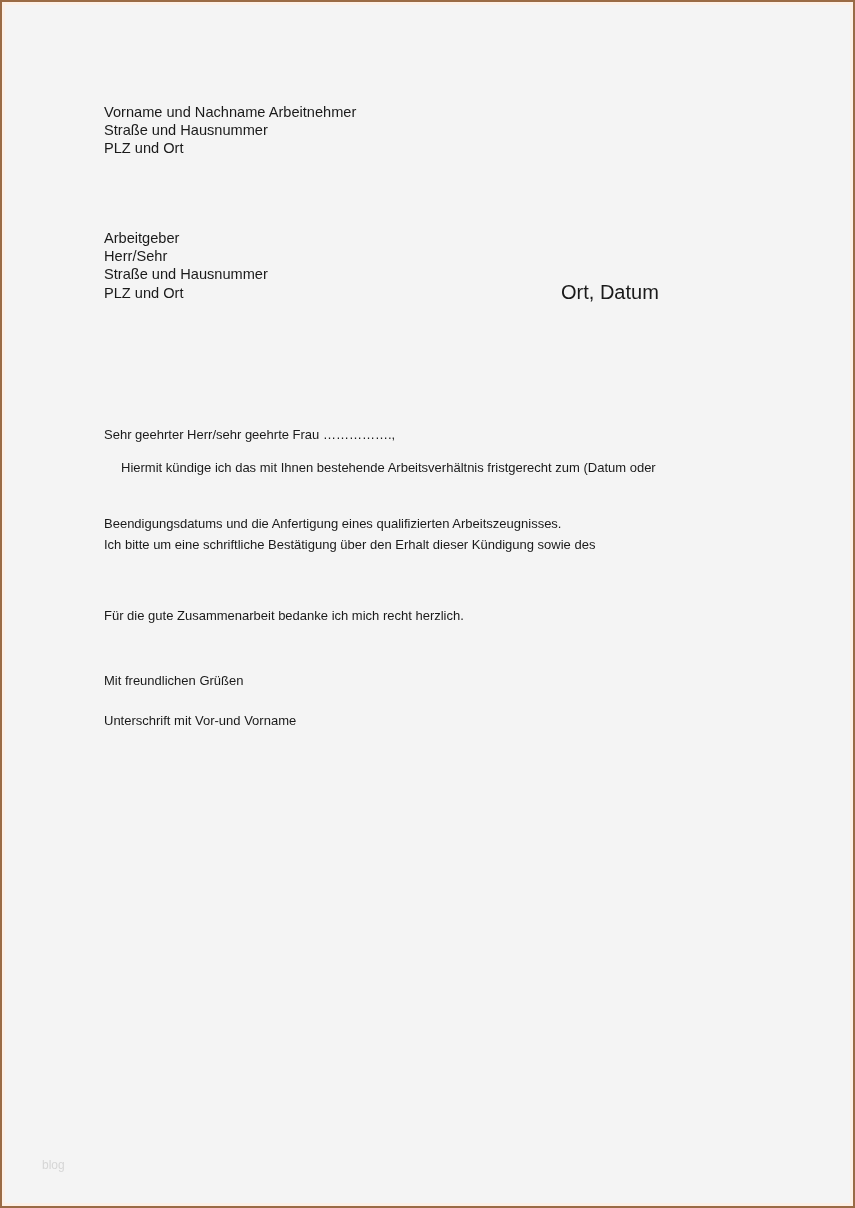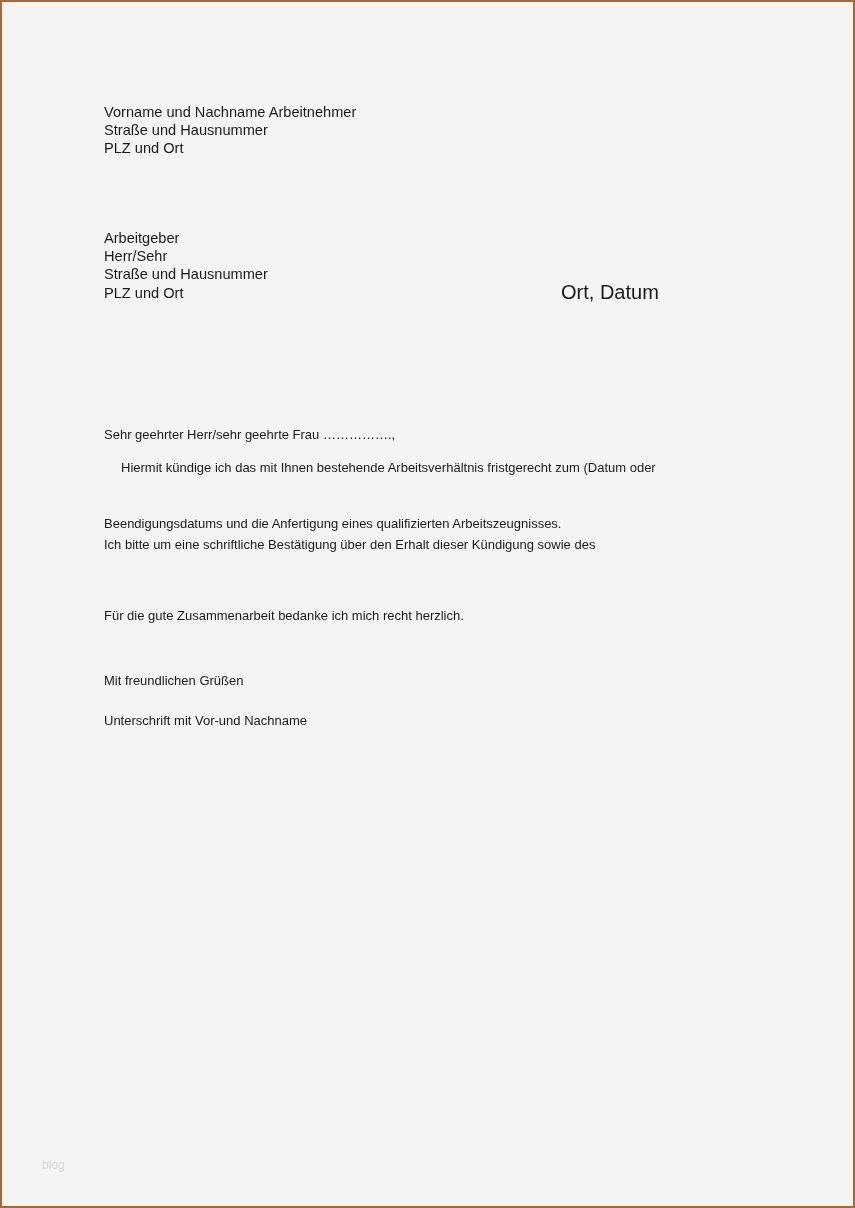--- a/index.html
+++ b/index.html
@@ -106,17 +106,17 @@
     <div>Beendigungsdatums und die Anfertigung eines qualifizierten Arbeitszeugnisses.</div>
     <div>Ich bitte um eine schriftliche Bestätigung über den Erhalt dieser Kündigung sowie des</div>
   </div>
 
   <div class="para p3">
     <div>Für die gute Zusammenarbeit bedanke ich mich recht herzlich.</div>
   </div>
 
   <div class="para closing">Mit freundlichen Grüßen</div>
 
-  <div class="para signature">Unterschrift mit Vor-und Nachname</div>
+  <div class="para signature">Unterschrift mit Vor-und Vorname</div>
 
   <div class="watermark">blog</div>
 
 </div>
 
 </body></html>

